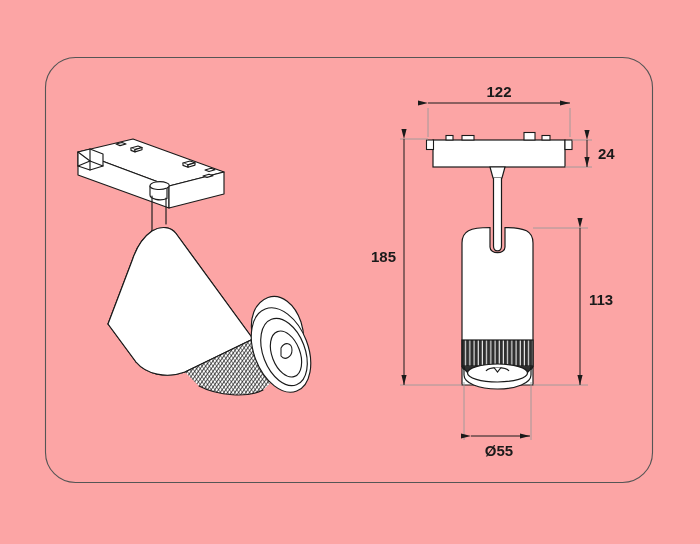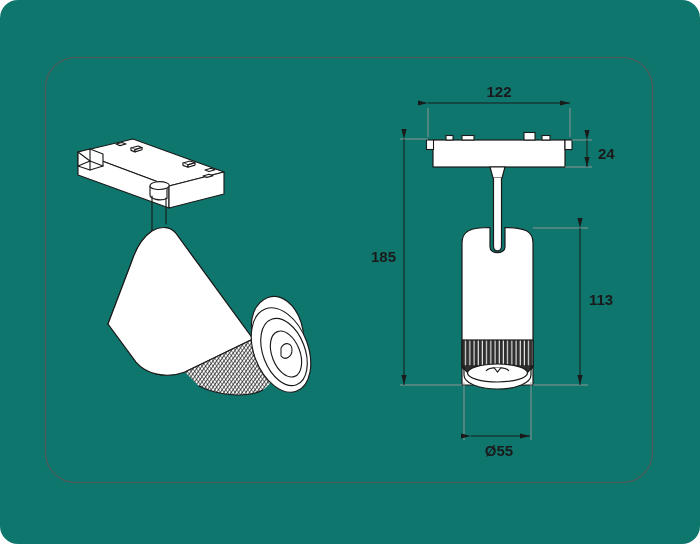--- a/index.html
+++ b/index.html
@@ -8,23 +8,22 @@
     padding: 0;
     background: #ffffff;
   }
   body {
     font-family: "Liberation Sans", sans-serif;
   }
   #stage {
     position: relative;
     width: 700px;
     height: 544px;
-    background: #0f766e;
+    background: #fca5a5;
     overflow: hidden;
-    border-radius: 18px;
   }
   #stage svg {
     display: block;
   }
   .dim-text {
     font-family: "Liberation Sans", sans-serif;
     font-weight: bold;
     font-size: 15px;
     fill: #1a1a1a;
   }

